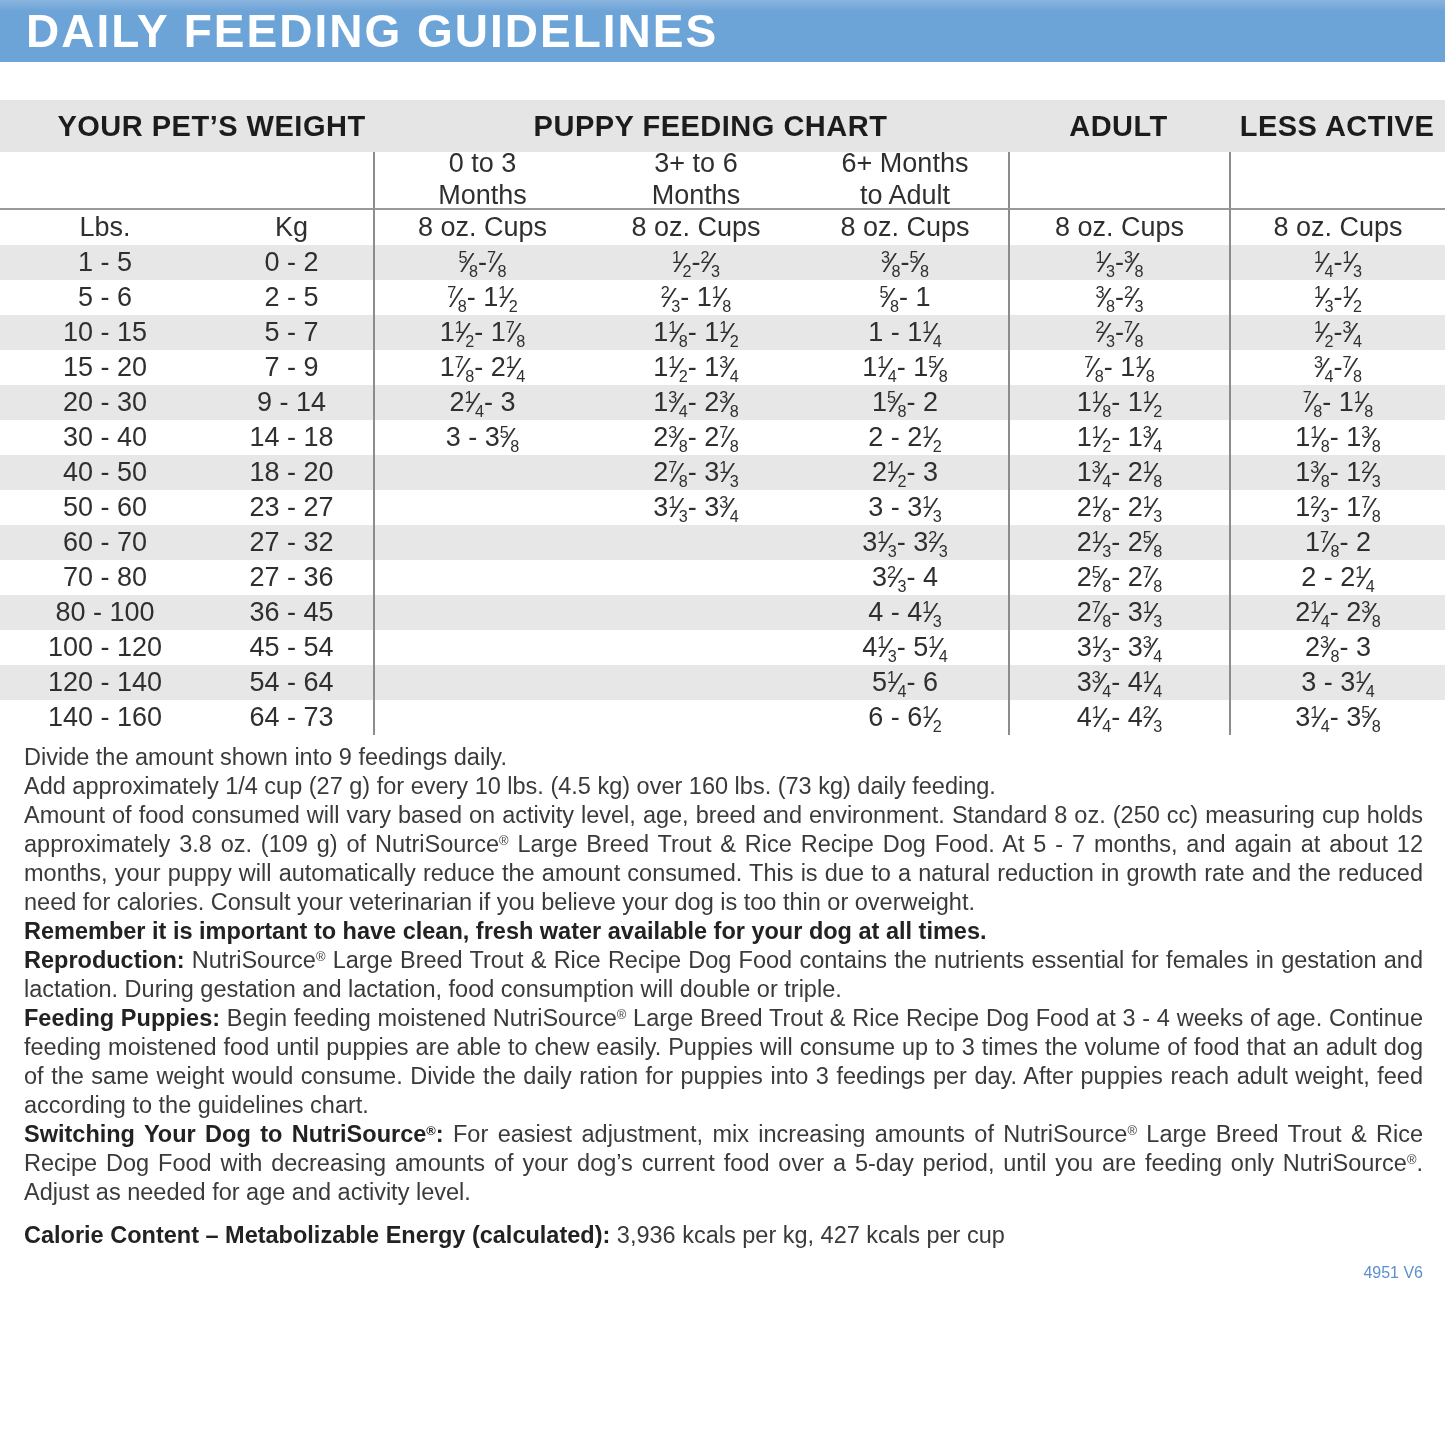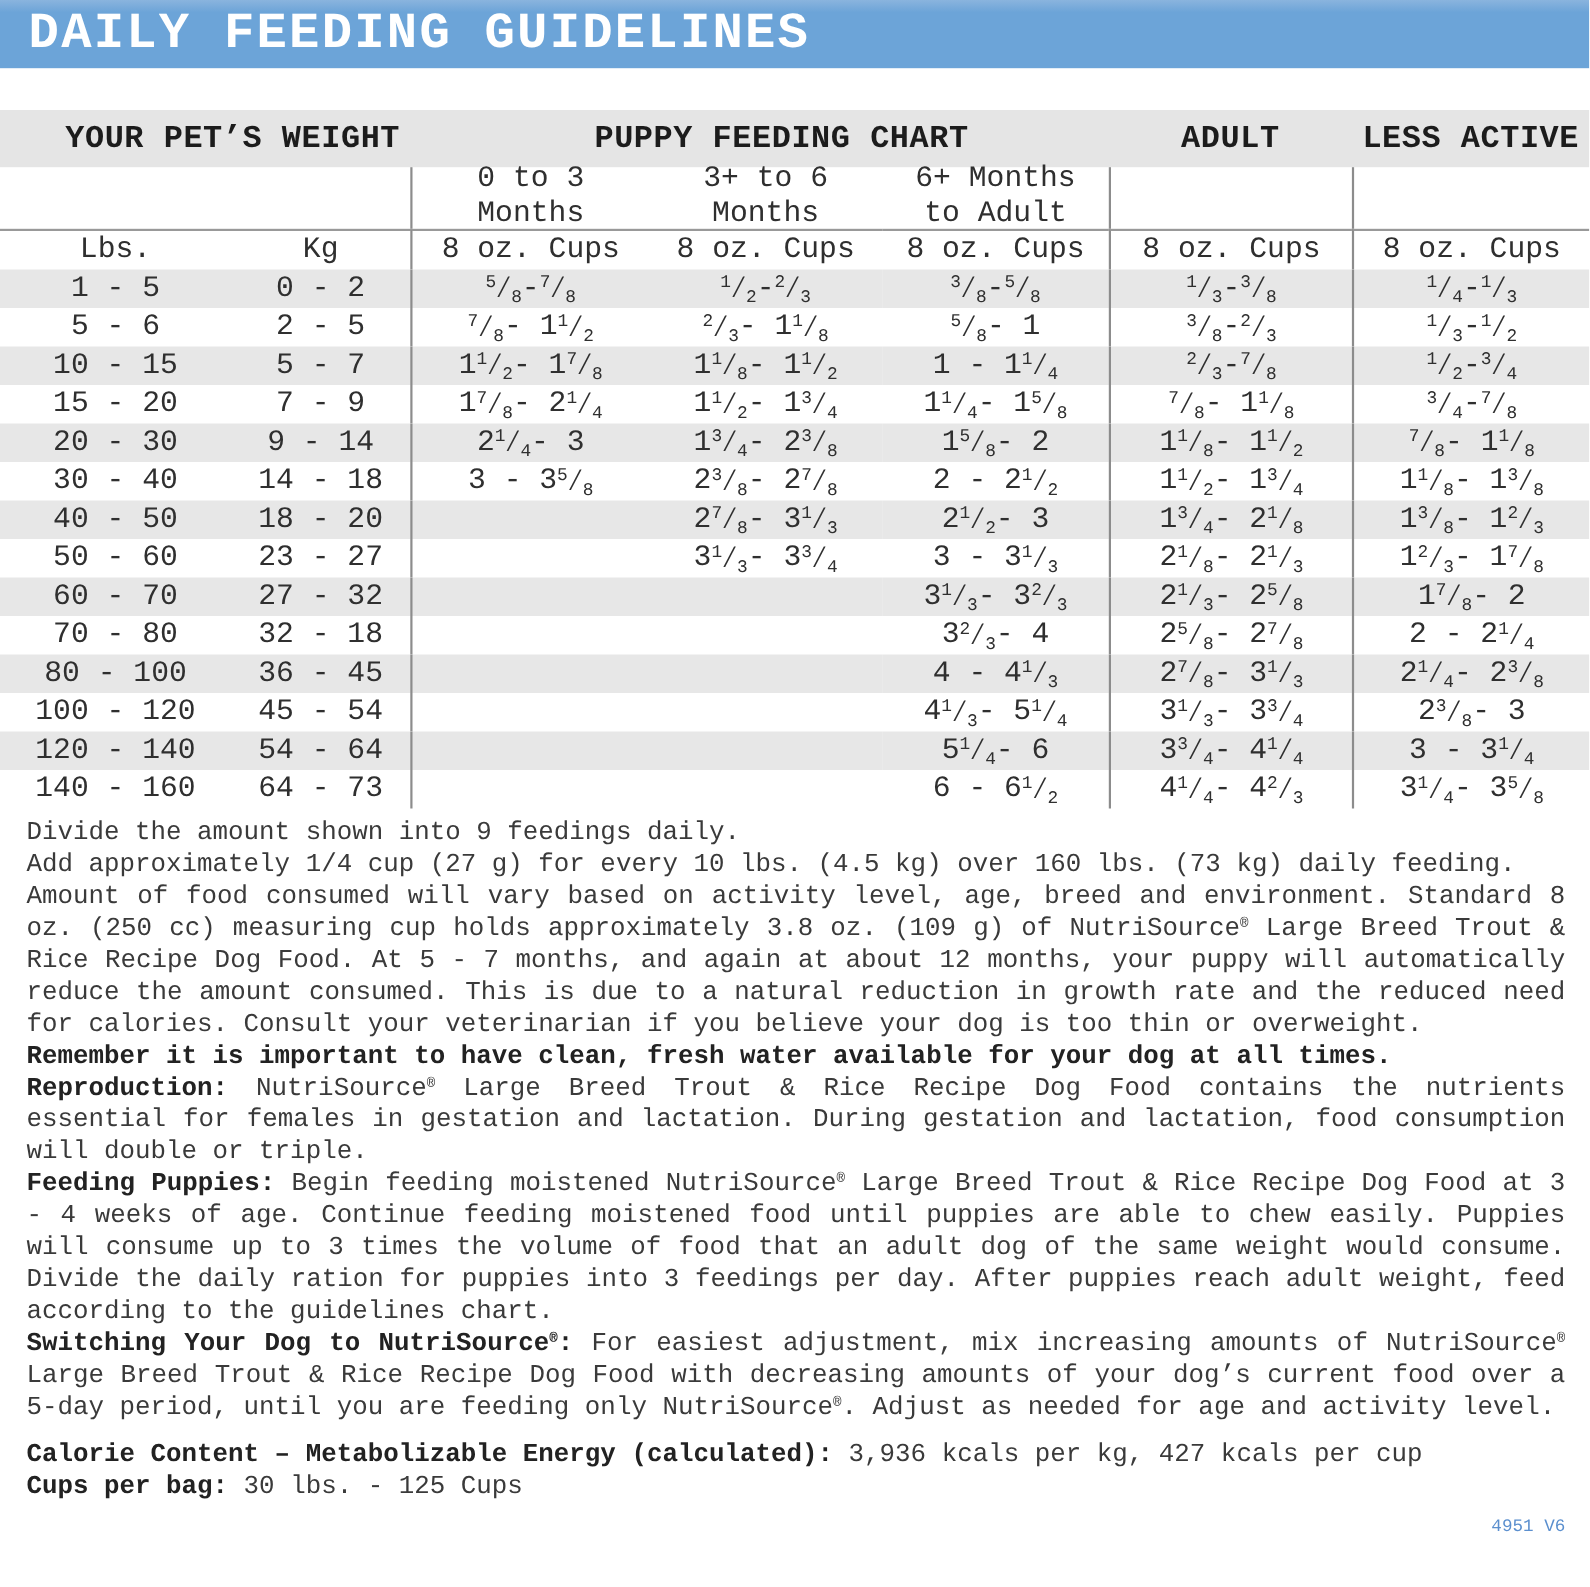--- a/index.html
+++ b/index.html
@@ -1,20 +1,20 @@
 <!DOCTYPE html>
 <html><head>
 <meta charset="utf-8">
 <style>
   html,body{margin:0;padding:0;background:#fff;}
   .page{
     position:relative;
     width:1445px;height:1443px;
     overflow:hidden;
-    font-family:Liberation Mono, monospace;
+    font-family:Liberation Sans, sans-serif;
     color:#2e2e2e;
     background:#fff;
   }
   
   .title-bar{
     height:62px;
     background:linear-gradient(#8ab4de 0%,#6ca4d8 18%,#6ca4d8 100%);
     display:flex;align-items:center;
   }
   .title-bar h1{
@@ -156,21 +156,21 @@
       <div class="c d bl">2 <span class="fr"><span class="nu">1</span><span class="sl">⁄</span><span class="de">8</span></span> - 2 <span class="fr"><span class="nu">1</span><span class="sl">⁄</span><span class="de">3</span></span></div>
       <div class="c d bl">1 <span class="fr"><span class="nu">2</span><span class="sl">⁄</span><span class="de">3</span></span> - 1 <span class="fr"><span class="nu">7</span><span class="sl">⁄</span><span class="de">8</span></span></div>
       <div class="c d odd">60 - 70</div>
       <div class="c d odd">27 - 32</div>
       <div class="c d bl odd"></div>
       <div class="c d odd"></div>
       <div class="c d odd">3 <span class="fr"><span class="nu">1</span><span class="sl">⁄</span><span class="de">3</span></span> - 3 <span class="fr"><span class="nu">2</span><span class="sl">⁄</span><span class="de">3</span></span></div>
       <div class="c d bl odd">2 <span class="fr"><span class="nu">1</span><span class="sl">⁄</span><span class="de">3</span></span> - 2 <span class="fr"><span class="nu">5</span><span class="sl">⁄</span><span class="de">8</span></span></div>
       <div class="c d bl odd">1 <span class="fr"><span class="nu">7</span><span class="sl">⁄</span><span class="de">8</span></span> - 2</div>
       <div class="c d">70 - 80</div>
-      <div class="c d">32 - 18</div>
+      <div class="c d">27 - 36</div>
       <div class="c d bl"></div>
       <div class="c d"></div>
       <div class="c d">3 <span class="fr"><span class="nu">2</span><span class="sl">⁄</span><span class="de">3</span></span> - 4</div>
       <div class="c d bl">2 <span class="fr"><span class="nu">5</span><span class="sl">⁄</span><span class="de">8</span></span> - 2 <span class="fr"><span class="nu">7</span><span class="sl">⁄</span><span class="de">8</span></span></div>
       <div class="c d bl">2 - 2 <span class="fr"><span class="nu">1</span><span class="sl">⁄</span><span class="de">4</span></span></div>
       <div class="c d odd">80 - 100</div>
       <div class="c d odd">36 - 45</div>
       <div class="c d bl odd"></div>
       <div class="c d odd"></div>
       <div class="c d odd">4 - 4 <span class="fr"><span class="nu">1</span><span class="sl">⁄</span><span class="de">3</span></span></div>
@@ -206,18 +206,17 @@
         <p class="justify">Amount of food consumed will vary based on activity level, age, breed and environment. Standard 8 oz. (250 cc) measuring cup holds approximately 3.8 oz. (109 g) of NutriSource<sup>®</sup> Large Breed Trout &amp; Rice Recipe Dog Food. At 5 - 7 months, and again at about 12 months, your puppy will automatically reduce the amount consumed. This is due to a natural reduction in growth rate and the reduced need for calories. Consult your veterinarian if you believe your dog is too thin or overweight.</p>
         <p class=" b">Remember it is important to have clean, fresh water available for your dog at all times.</p>
       </div>
     <div id="paras">
         <p class="justify gap-block"><span class="b">Reproduction:</span> NutriSource<sup>®</sup> Large Breed Trout &amp; Rice Recipe Dog Food contains the nutrients essential for females in gestation and lactation. During gestation and lactation, food consumption will double or triple.</p>
         <p class="justify gap-block"><span class="b">Feeding Puppies:</span> Begin feeding moistened NutriSource<sup>®</sup> Large Breed Trout &amp; Rice Recipe Dog Food at 3 - 4 weeks of age. Continue feeding moistened food until puppies are able to chew easily. Puppies will consume up to 3 times the volume of food that an adult dog of the same weight would consume. Divide the daily ration for puppies into 3 feedings per day. After puppies reach adult weight, feed according to the guidelines chart.</p>
         <p class="justify gap-block"><span class="b">Switching Your Dog to NutriSource<sup>®</sup>:</span> For easiest adjustment, mix increasing amounts of NutriSource<sup>®</sup> Large Breed Trout &amp; Rice Recipe Dog Food with decreasing amounts of your dog’s current food over a 5-day period, until you are feeding only NutriSource<sup>®</sup>. Adjust as needed for age and activity level.</p>
       </div>
     <div id="calorie" class="gap-block">
         <p class="tight"><span class="b">Calorie Content – Metabolizable Energy (calculated):</span> 3,936 kcals per kg, 427 kcals per cup</p>
-        <p class="tight"><span class="b">Cups per bag:</span>  30 lbs. -  125 Cups</p>
       </div>
     <div class="doc-code">4951 V6</div>
   </div>
 
 </div>
 
 </body></html>

